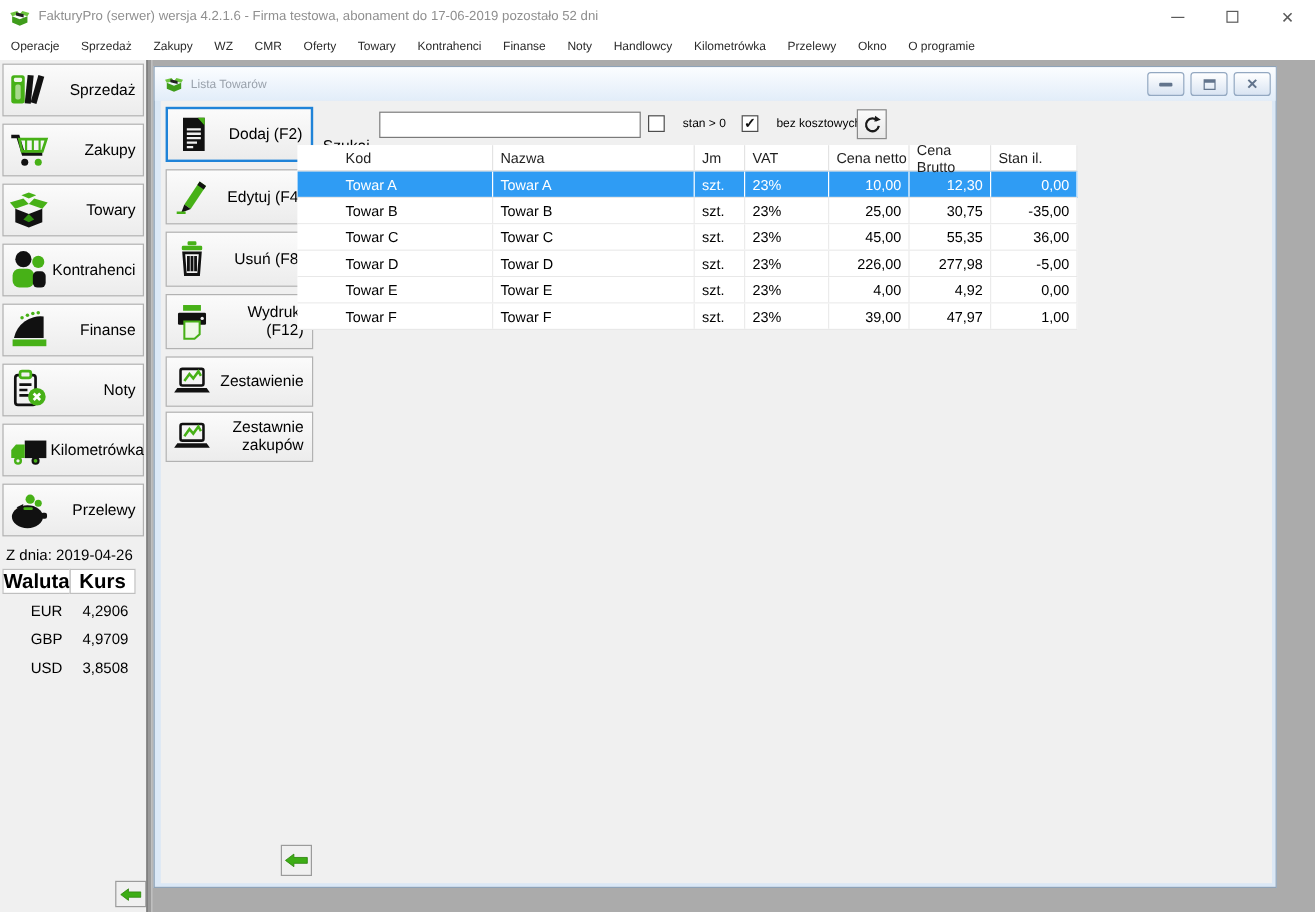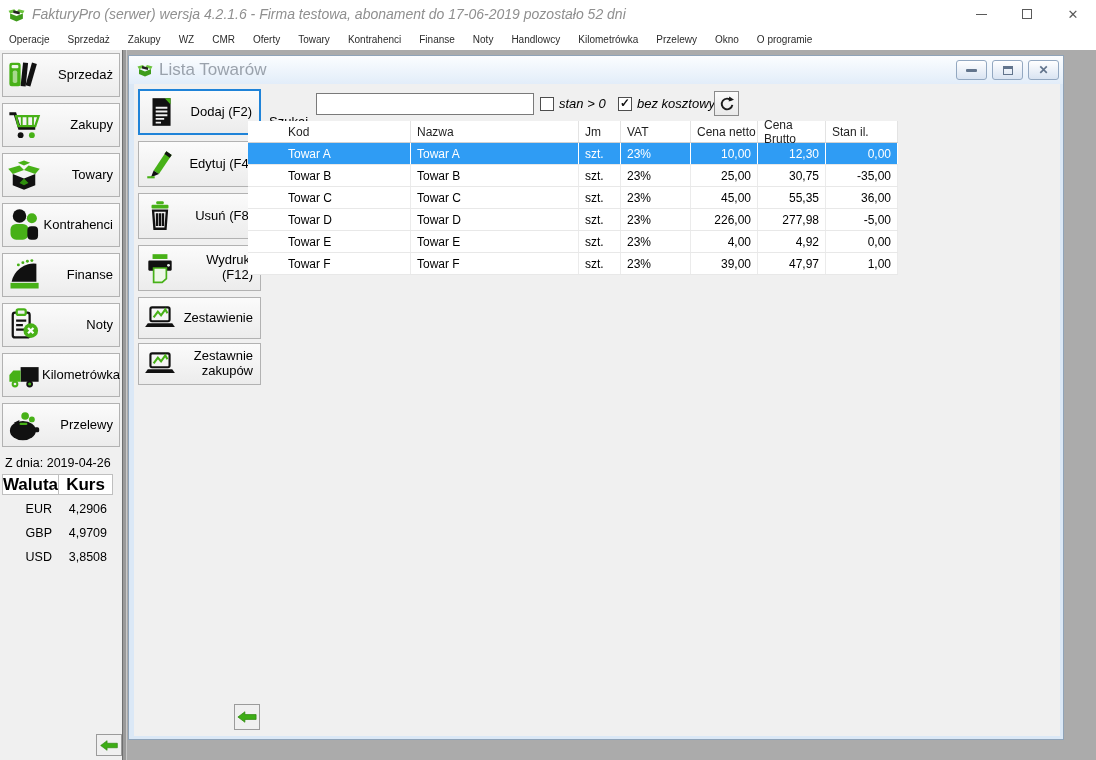--- a/index.html
+++ b/index.html
@@ -7,21 +7,21 @@
   body {
     position: relative;
     font-family: "Liberation Sans", sans-serif;
     background: #ffffff;
     overflow: hidden;
     color:#000;
   }
   
   .titlebar { position:absolute; top:0; left:0; width:1096px; height:28px; background:#fff; display:flex; align-items:center; }
   .titlebar .appicon { margin-left:8px; width:17px; height:17px; flex:0 0 auto; }
-  .titlebar .title { margin-left:7px; font-size:14px; color:#8f8f8f; white-space:nowrap;font-style:italic; }
+  .titlebar .title { margin-left:7px; font-size:11px; color:#8f8f8f; white-space:nowrap; }
   .win-controls { position:absolute; right:0; top:0; height:28px; display:flex; }
   .win-btn { width:46px; height:28px; display:flex; align-items:center; justify-content:center; }
   .glyph-min { width:11px; height:1px; background:#5a5a5a; }
   .glyph-max { width:10px; height:10px; border:1px solid #5a5a5a; }
   .glyph-close { font-size:13px; color:#5a5a5a; line-height:1; }
   
   .menubar { position:absolute; top:28px; left:0; width:1096px; height:22px; background:#fff; display:flex; align-items:center; }
   .menu-item { padding:0 9px; font-size:10px; color:#2b2b2b; white-space:nowrap; cursor:default; }
   
   .client { position:absolute; top:50px; left:0; width:1096px; height:710px; background:#f0f0f0; }
@@ -40,39 +40,39 @@
   .rates-head .hc2 { width:55px; margin-left:-1px; }
   .rate-row { position:absolute; left:2px; width:118px; height:24px; display:flex; align-items:center; font-size:12.5px; }
   .rate-row .cur { width:57px; text-align:right; padding-right:7px; }
   .rate-row .val { width:61px; text-align:right; padding-right:13px; }
   
   .arrow-btn { background:#f0f0f0; border:1px solid #9b9b9b; display:flex; align-items:center; justify-content:center; cursor:default; }
   .sidebar-arrow { position:absolute; left:96px; top:684px; width:26px; height:22px; }
   
   .child { position:absolute; left:1px; top:5px; width:936px; height:685px; background:#dbe8f6; border:1px solid #8fa3b8; }
   .child-titlebar { position:absolute; left:0; top:0; width:100%; height:28px; background:linear-gradient(#fbfdff,#e2edf9); display:flex; align-items:center; padding-left:8px; }
-  .child-titlebar .title { margin-left:6px; font-size:17px; color:#9aa2ac; }
+  .child-titlebar .title { margin-left:6px; font-size:10px; color:#9aa2ac; }
   .child-controls { position:absolute; right:4px; top:4px; display:flex; }
   .cw-btn { width:31px; height:20px; margin-left:5px; background:linear-gradient(#ffffff,#d9e4f2); border:1px solid #93a8c1; border-radius:3px; display:flex; align-items:center; justify-content:center; }
   .cg-min { width:11px; height:3px; background:#62748c; border-radius:1px; }
   .cg-restore { width:10px; height:9px; border:1px solid #62748c; border-top:3px solid #62748c; }
   .cg-close { font-size:12px; font-weight:bold; color:#62748c; line-height:1; }
   .child-client { position:absolute; left:5px; top:28px; width:926px; height:652px; background:#f0f0f0; }
   
   .tbtn { position:absolute; left:4px; width:123px; background:linear-gradient(#fbfbfb,#ececec); border:1px solid #b2b2b2; display:flex; align-items:center; cursor:default; }
   .tbtn svg { width:34px; height:34px; margin-left:4px; flex:0 0 auto; }
   .tbtn .lbl { flex:1; text-align:right; padding-right:7px; font-size:13px; line-height:1.15; }
   .tbtn.focused { border:2px solid #1f83d8; }
   
   .search-label { position:absolute; left:135px; top:30px; font-size:13px; }
   .search-input { position:absolute; left:182px; top:9px; width:218px; height:22px; border:1px solid #7a7a7a; background:#fff; font-size:13px; padding:0 4px; font-family:"Liberation Sans",sans-serif; }
   .filter { position:absolute; top:12px; display:flex; align-items:center; }
   .filter .cb { width:14px; height:14px; background:#fff; border:1px solid #4d4d4d; display:flex; align-items:center; justify-content:center; font-size:12px; color:#111; }
   .filter .cb.on::after { content:"✓"; font-weight:bold; margin-top:-1px; }
-  .filter .flbl { margin-left:5px; font-size:13px; white-space:nowrap;font-style:italic; }
+  .filter .flbl { margin-left:15px; font-size:10px; white-space:nowrap; }
   .refresh-btn { position:absolute; left:580px; top:7px; width:25px; height:25px; background:linear-gradient(#fbfbfb,#e9e9e9); border:1px solid #8a8a8a; display:flex; align-items:center; justify-content:center; }
   
   .grid { position:absolute; left:114px; top:37px; width:650px; background:#fff; font-size:12px; }
   .grid-header { display:flex; height:22px; background:#fff; border-bottom:1px solid #d2d2d2; color:#1f1f1f; }
   .gh { display:flex; align-items:center; padding-left:6px; border-right:1px solid #e3e3e3; }
   .grid-row { display:flex; height:22px; background:#fff; border-bottom:1px solid #e8e8e8;text-align:center; }
   .gc { display:flex; align-items:center; padding:0 6px; border-right:1px solid #ebebeb; overflow:hidden; white-space:nowrap; }
   .num { justify-content:flex-end; }
   .c0 { width:163px;padding-left:40px; } .c1 { width:168px; } .c2 { width:42px; } .c3 { width:70px; }
   .c4 { width:67px; } .c5 { width:68px; } .c6 { width:72px; }

